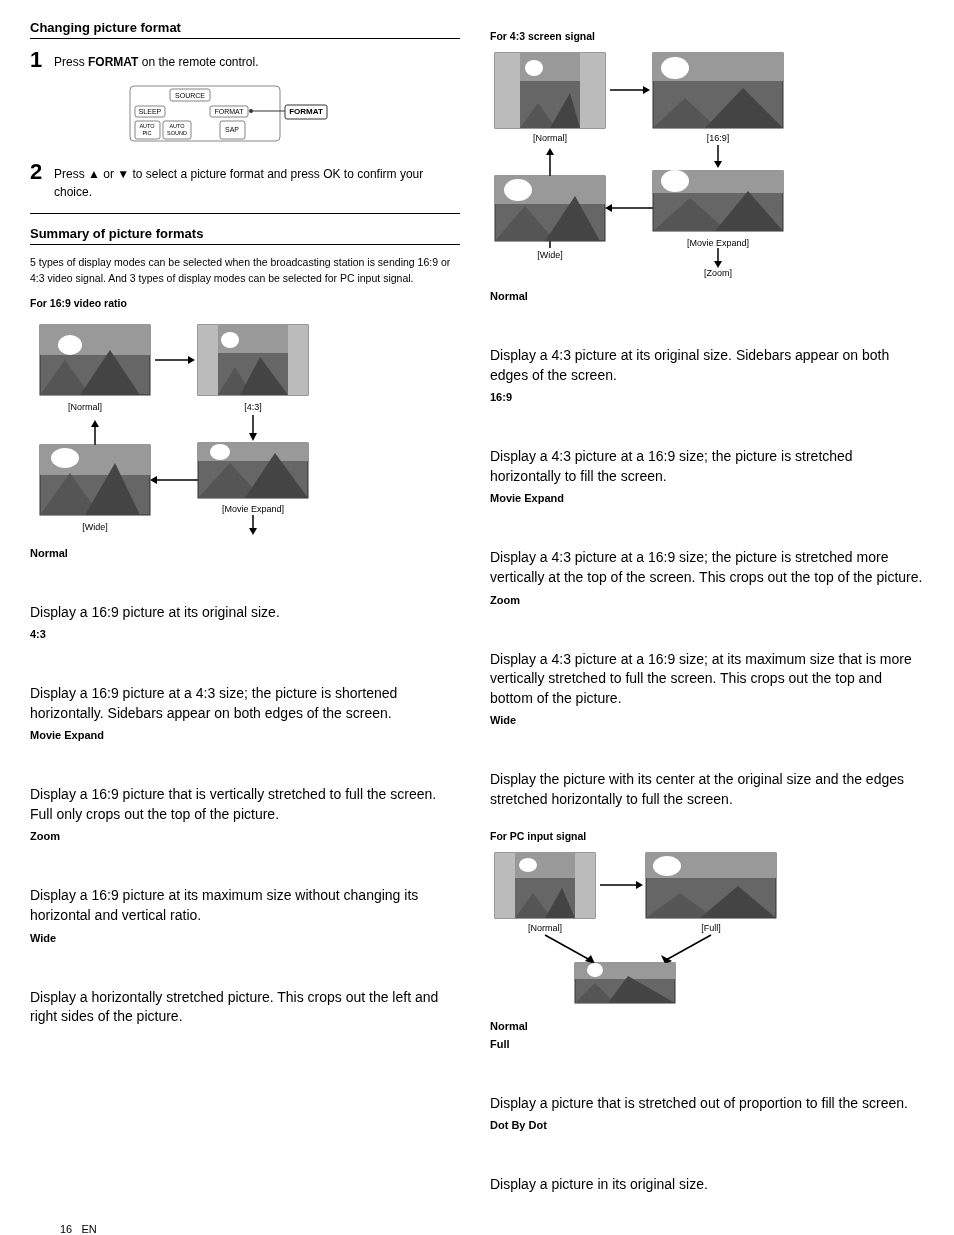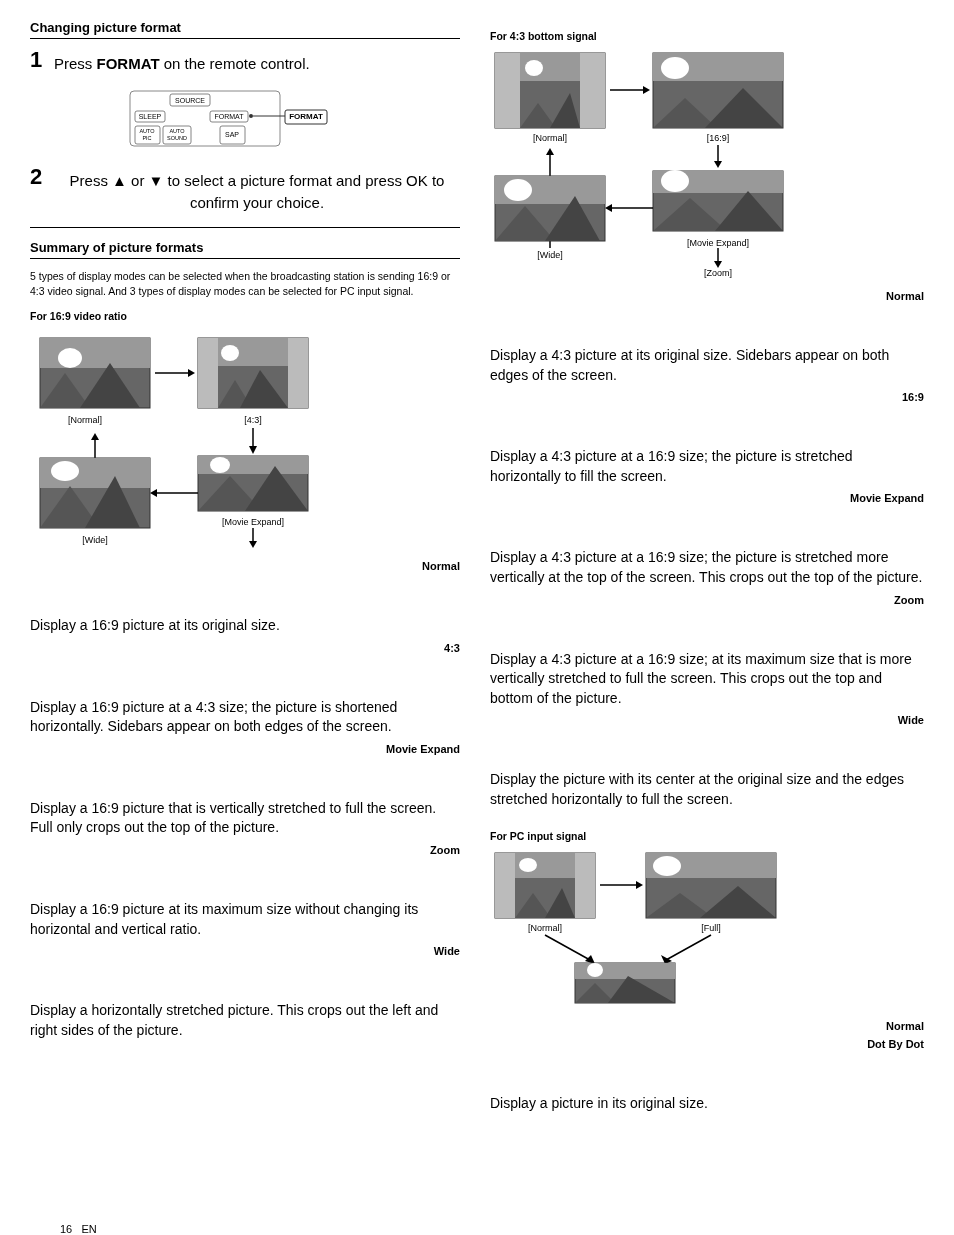--- a/index.html
+++ b/index.html
@@ -37,24 +37,23 @@
       margin-bottom: 10px;
       gap: 6px;
     }
     .step-num {
       font-size: 22px;
       font-weight: bold;
       line-height: 1;
       min-width: 18px;
     }
     .step-text {
-      font-size: 15px;
+      font-size: 12px;
       line-height: 1.5;
       padding-top: 4px;
-      text-align: center;
     }
     .step-text .bold { font-weight: bold; }
     .remote-img {
       margin: 8px 0 8px 60px;
     }
     .body-text {
       font-size: 10.5px;
       line-height: 1.5;
       margin-bottom: 0;
     }
@@ -65,21 +64,20 @@
       font-size: 10.5px;
       font-weight: bold;
       margin-bottom: 6px;
     }
     .desc-block {
       margin-bottom: 6px;
     }
     .desc-title {
       font-size: 11px;
       font-weight: bold;
-      text-align: right;
     }
     .desc-body {
       font-size: 14px;
       line-height: 1.4;
       margin-top: 44px;
     }
     hr.section-divider {
       border: none;
       border-top: 1px solid #000;
       margin: 12px 0;
@@ -237,21 +235,21 @@
       <div class="desc-block">
         <div class="desc-title">Wide</div>
         <div class="desc-body">Display a horizontally stretched picture. This crops out the left and right sides of the picture.</div>
       </div>
     </div>
   </div>
 
   <div class="right-col">
 
     <div class="diagram-section">
-      <div class="diagram-title">For 4:3 bottom signal</div>
+      <div class="diagram-title">For 4:3 screen signal</div>
 
       <svg width="420" height="230">
 
         <rect x="5" y="5" width="110" height="75" fill="#666" stroke="#333" stroke-width="1"></rect>
         <rect x="5" y="5" width="25" height="75" fill="#bbb"></rect>
         <rect x="90" y="5" width="25" height="75" fill="#bbb"></rect>
         <rect x="30" y="5" width="60" height="75" fill="#666"></rect>
         <rect x="30" y="5" width="60" height="28" fill="#999"></rect>
         <polygon points="30,80 48,55 66,80" fill="#555"></polygon>
         <polygon points="60,80 80,45 90,80" fill="#444"></polygon>
@@ -361,20 +359,24 @@
         <polygon points="118,155 138,128 185,155" fill="#444"></polygon>
         <text x="135" y="167" font-size="9" text-anchor="middle" fill="#000">[Dot By Dot]</text>
       </svg>
     </div>
 
     <div>
       <div class="desc-block">
         <div class="desc-title">Normal</div>
       </div>
       <div class="desc-block">
+        <div class="desc-title">Full</div>
+        <div class="desc-body">Display a picture that is stretched out of proportion to fill the screen.</div>
+      </div>
+      <div class="desc-block">
         <div class="desc-title">Dot By Dot</div>
         <div class="desc-body">Display a picture in its original size.</div>
       </div>
     </div>
 
   </div>
 </div>
 
 <div class="page-num">
   <span>16</span>

